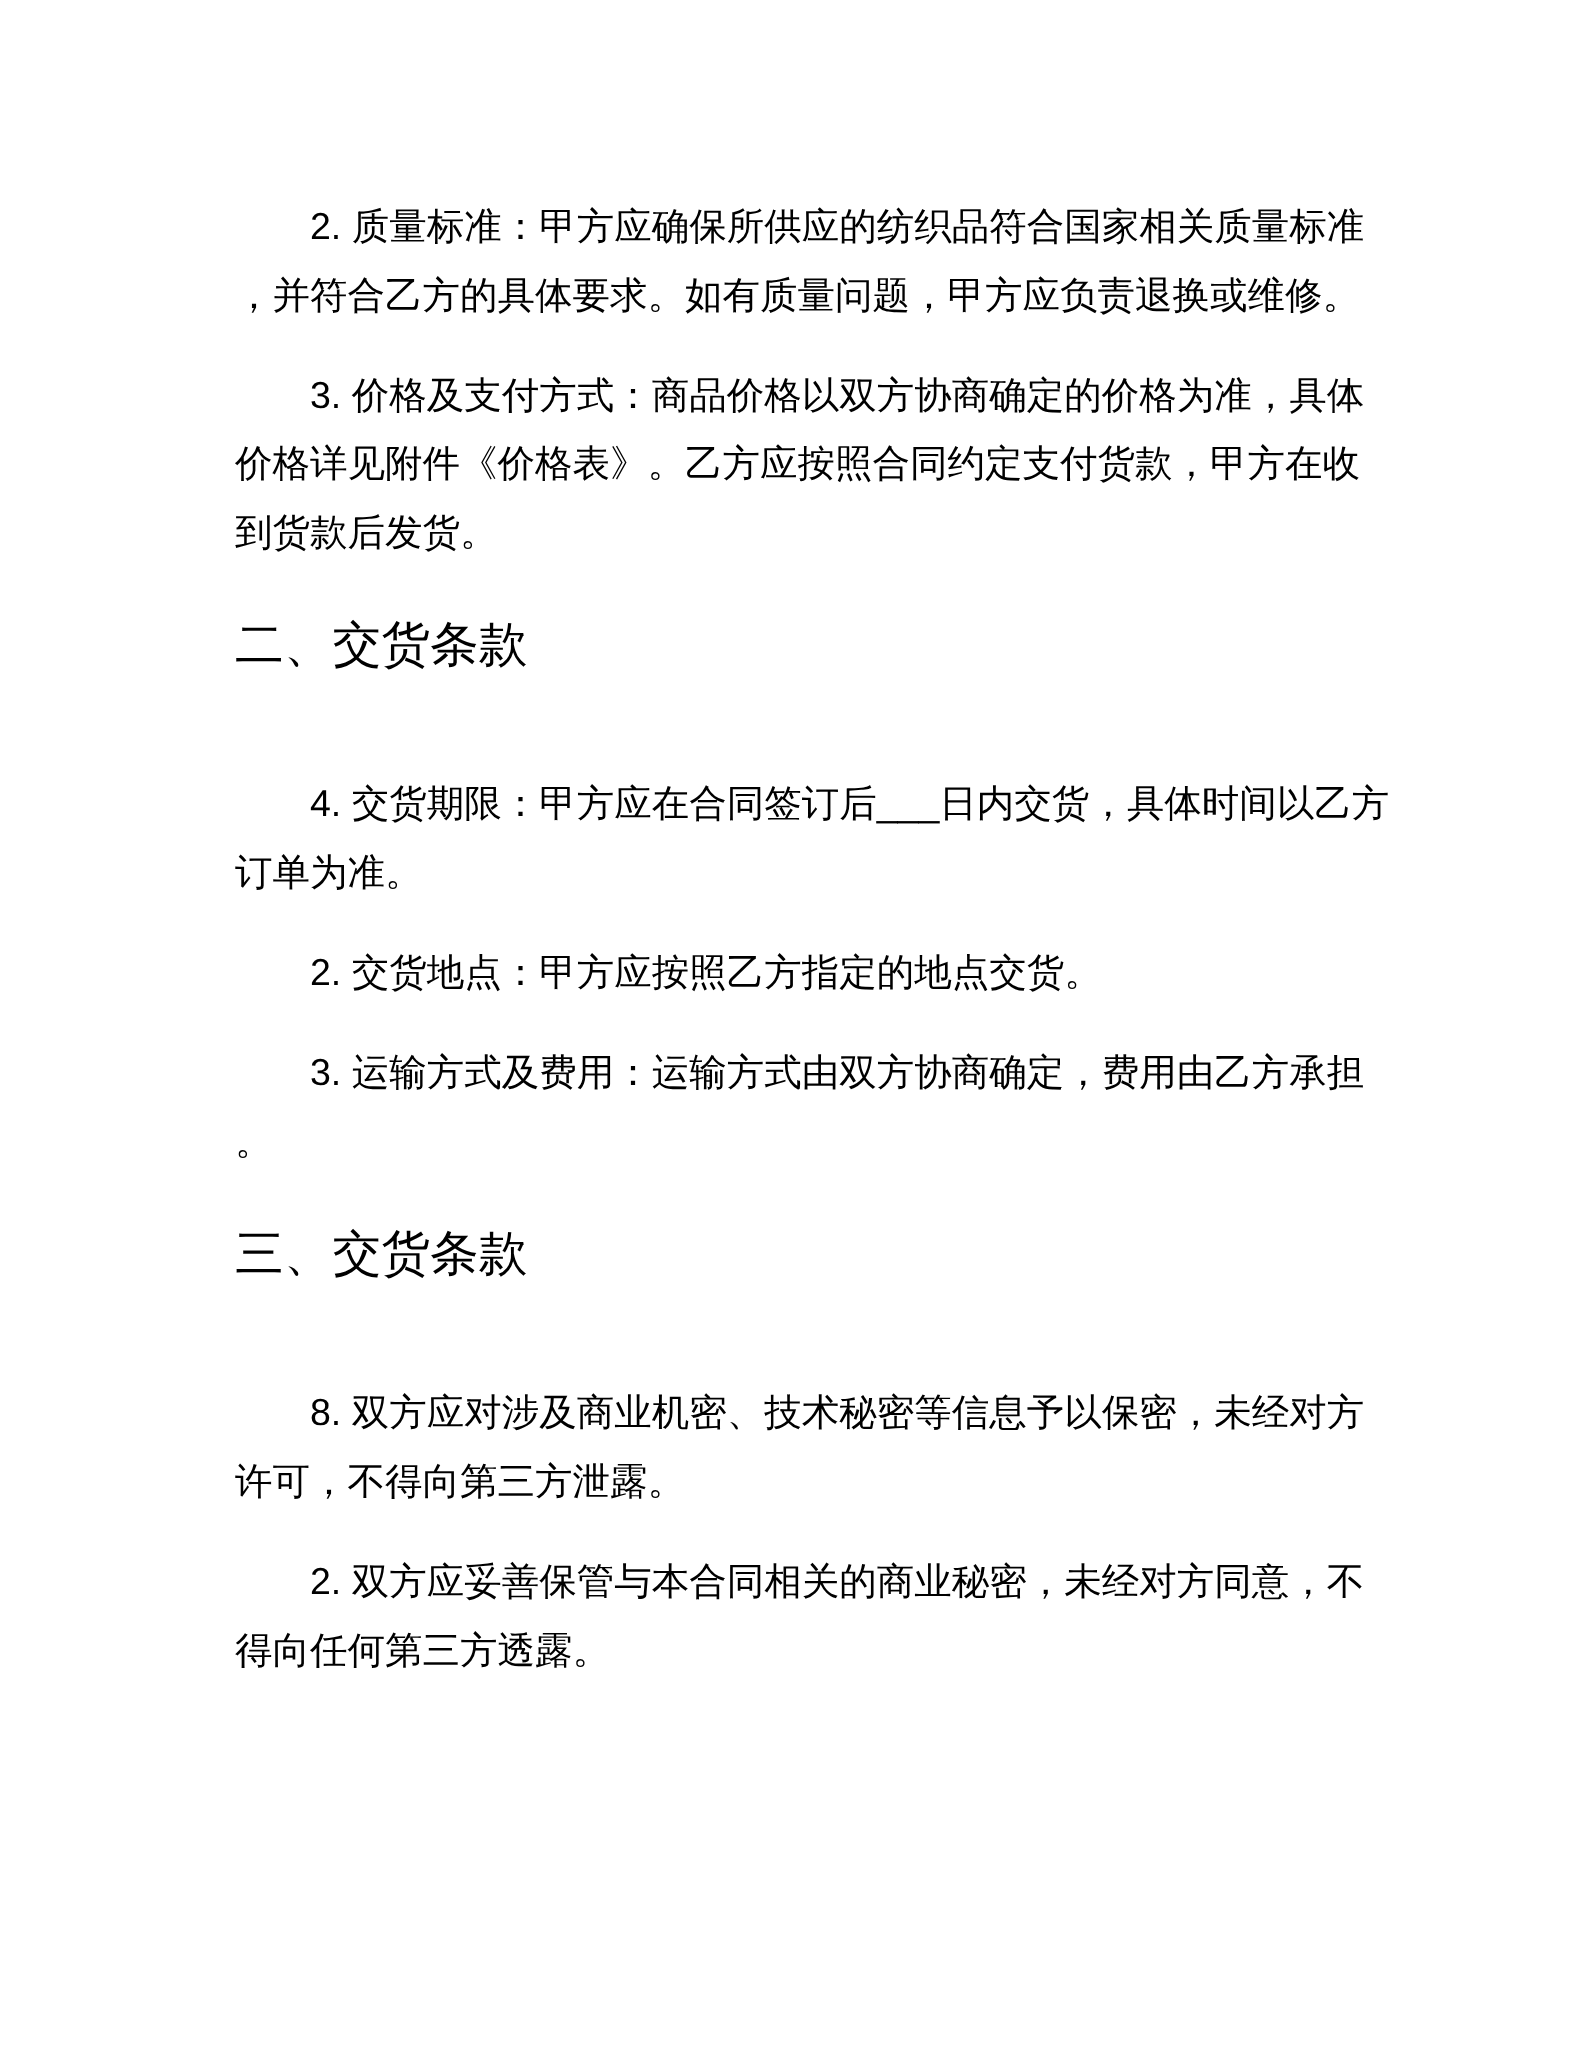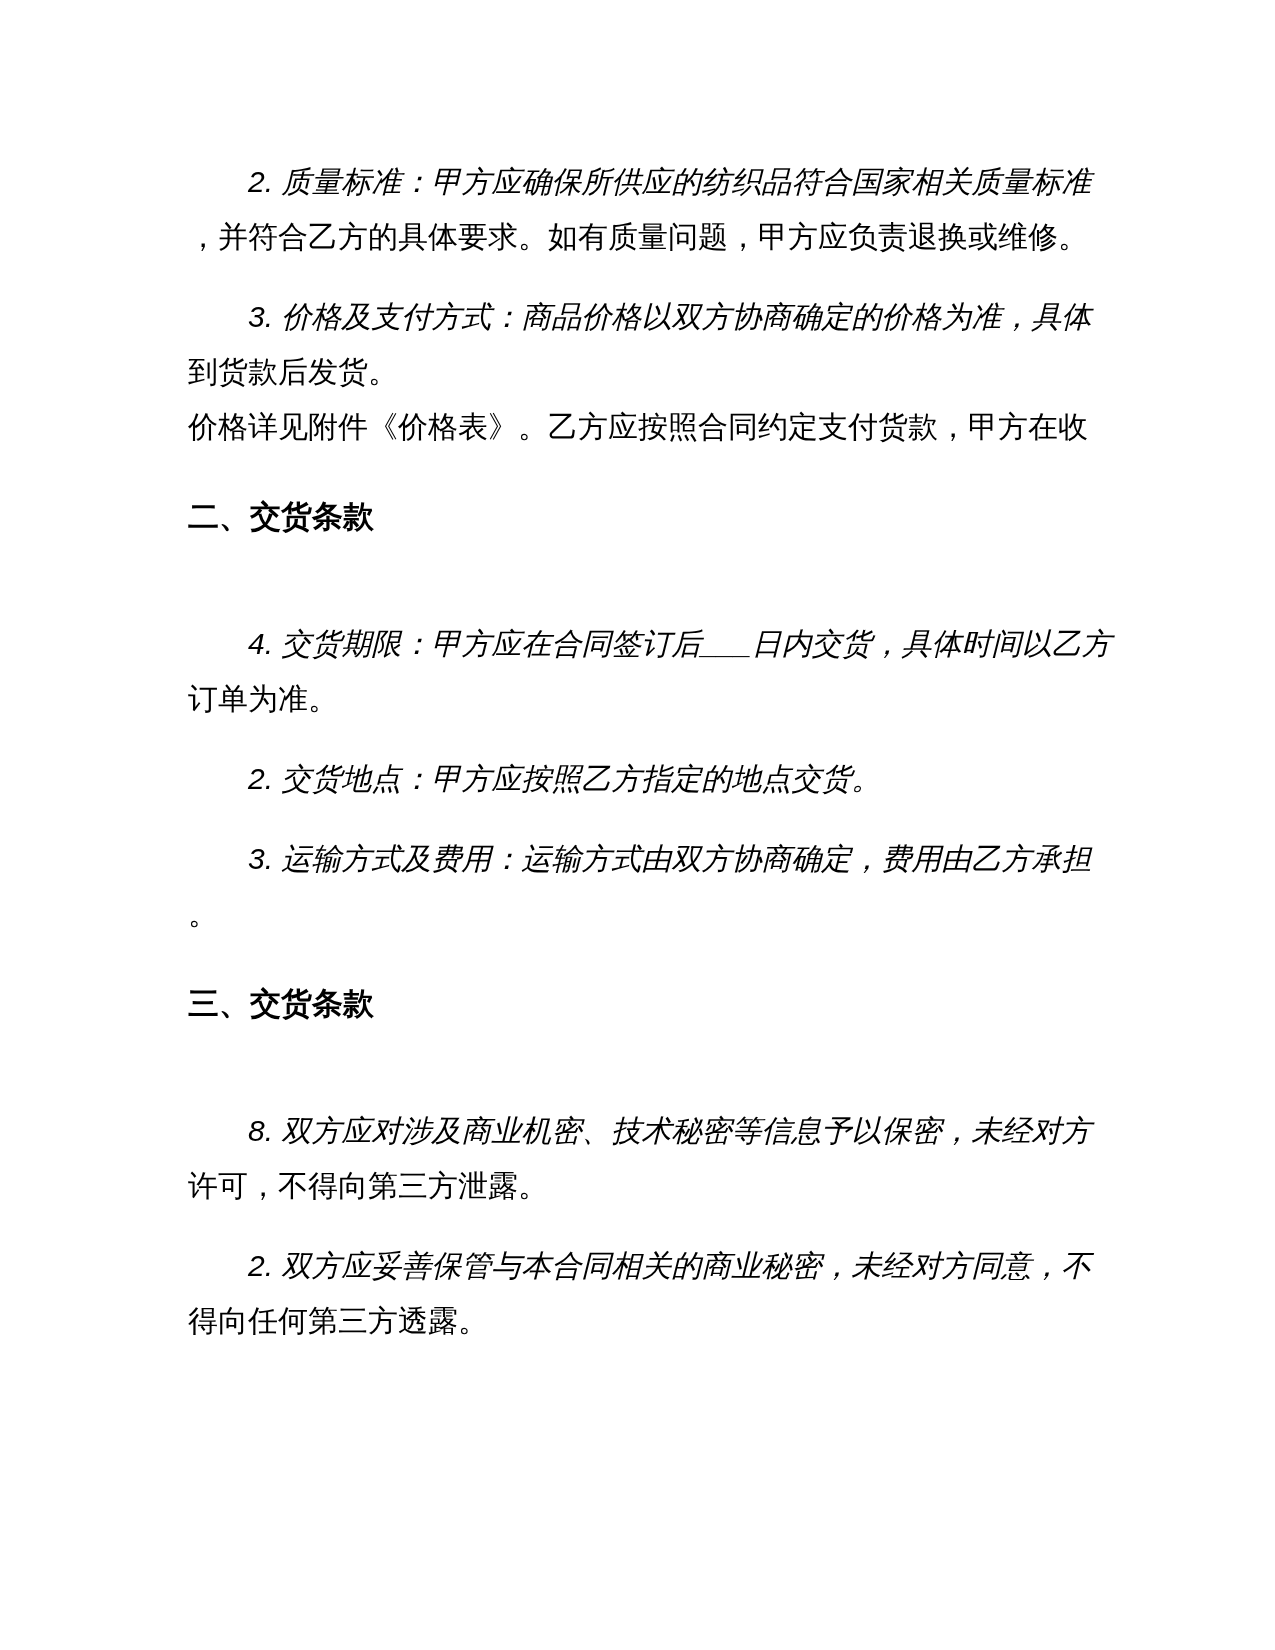--- a/index.html
+++ b/index.html
@@ -25,47 +25,46 @@
     margin-top: 0;
   }
   .line {
     font-size: 30px;
     line-height: 55px;
     white-space: nowrap;
     letter-spacing: 0;
   }
   .indent {
     padding-left: 60px; 
-    font-style: italic;
   }
   .heading {
-    font-size: 31px;
-    font-weight: 700;
+    font-size: 39px;
+    font-weight: 400;
     line-height: 55px;
     margin: 35px 0 0 0;
     white-space: nowrap;
   }
   .after-heading {
     margin-top: 72px;
   }
 </style>
 </head>
 <body>
 
 <div class="doc">
 
   <div class="para">
     <div class="line indent">2. 质量标准：甲方应确保所供应的纺织品符合国家相关质量标准</div>
     <div class="line">，并符合乙方的具体要求。如有质量问题，甲方应负责退换或维修。</div>
   </div>
 
   <div class="para">
     <div class="line indent">3. 价格及支付方式：商品价格以双方协商确定的价格为准，具体</div>
+    <div class="line">价格详见附件《价格表》。乙方应按照合同约定支付货款，甲方在收</div>
     <div class="line">到货款后发货。</div>
-    <div class="line">价格详见附件《价格表》。乙方应按照合同约定支付货款，甲方在收</div>
   </div>
 
   <div class="heading">二、交货条款</div>
 
   <div class="para after-heading">
     <div class="line indent">4. 交货期限：甲方应在合同签订后___日内交货，具体时间以乙方</div>
     <div class="line">订单为准。</div>
   </div>
 
   <div class="para">

